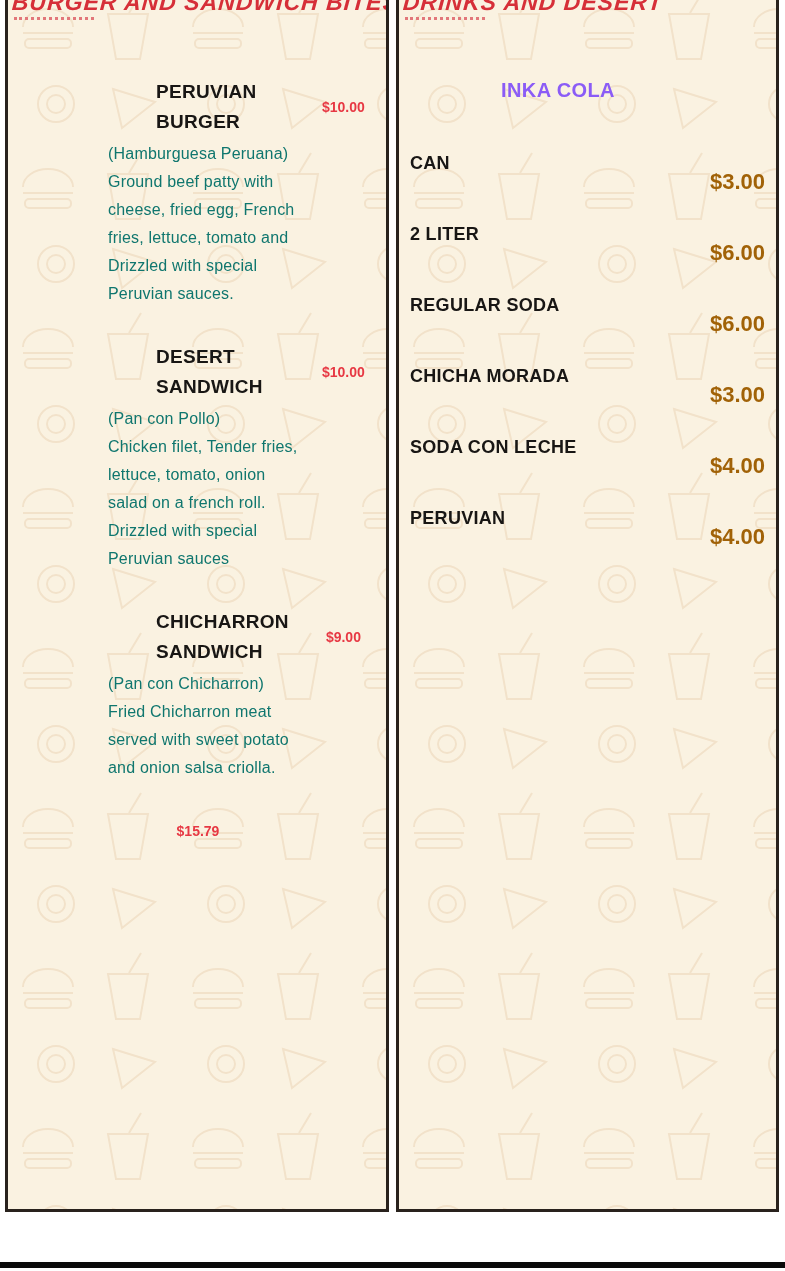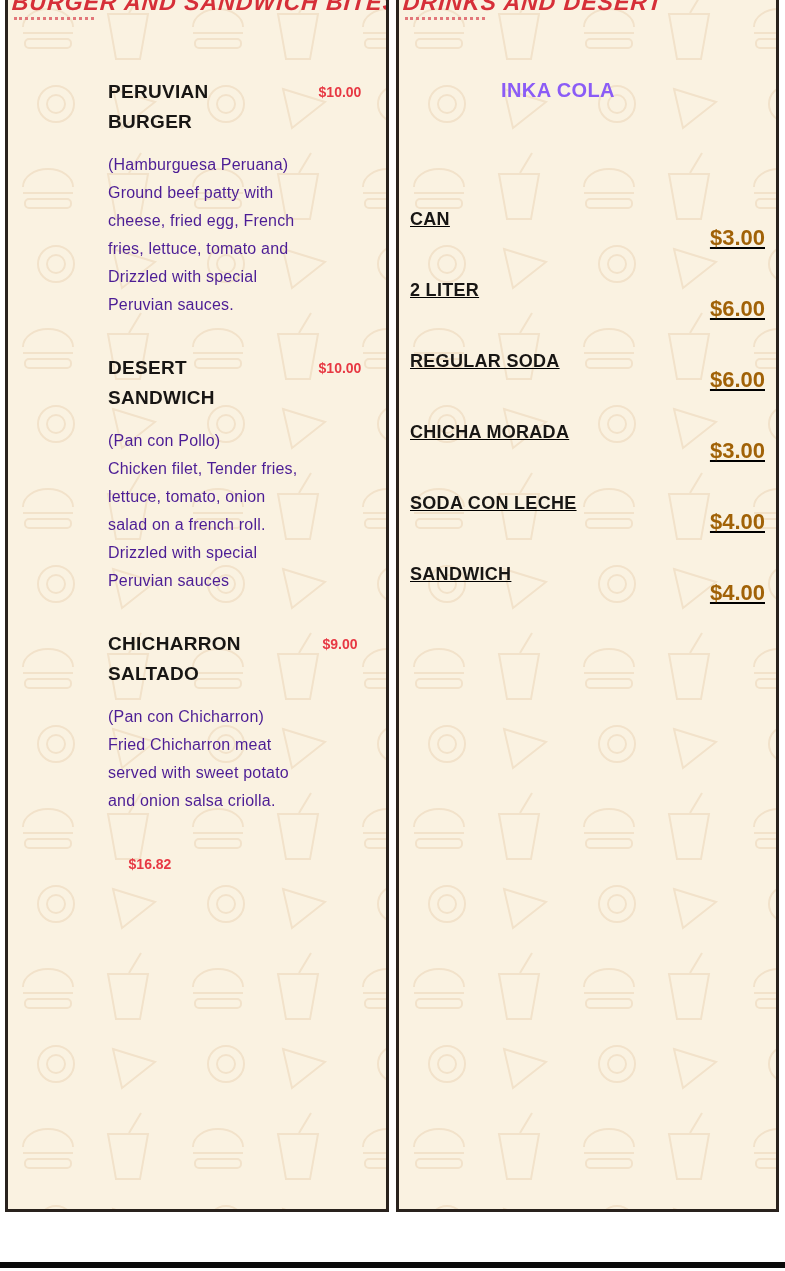--- a/index.html
+++ b/index.html
@@ -60,61 +60,61 @@
   }
   
   .l-items {
     margin-top: 57px;
     padding: 0 4px 0 100px;
   }
   .l-item { margin-bottom: 34px; }
   .l-item-head {
     display: flex;
     justify-content: space-between;
-    align-items: flex-start;
+    align-items: center;
+    margin-left: 48px;
   }
   .l-item-name {
     width: 162px;
     font-size: 19px;
     line-height: 30px;
     font-weight: 700;
     letter-spacing: 0.3px;
     color: #181614;
   }
   .l-item-price {
     width: 84px;
     text-align: center;
     font-size: 14px;
     line-height: 30px;
     font-weight: 700;
     color: #e73843;
     white-space: nowrap;
   }
   .l-item-desc {
-    margin-top: 14px;
+    margin-top: 3px;
     width: 192px;
     font-size: 16px;
     line-height: 28px;
     letter-spacing: 0.2px;
-    color: #4c1d95;
+    color: #0f766e;
     white-space: pre-line;
   }
   
   .subheader {
     margin: 57px 16px 0 102px;
     font-size: 20px;
     line-height: 26px;
     font-weight: 700;
     letter-spacing: 0.4px;
     color: #8b5cf6;
   }
   .r-items {
-    margin-top: 103px;
+    margin-top: 47px;
     padding: 0 11px 0 11px;
-    text-decoration: underline;
   }
   .r-row {
     display: flex;
     justify-content: space-between;
     align-items: baseline;
     margin-bottom: 46px;
   }
   .r-name {
     font-size: 18px;
     line-height: 24px;
@@ -183,30 +183,30 @@
           <div class="l-item-head">
             <div class="l-item-name">DESERT SANDWICH</div>
             <div class="l-item-price">$10.00</div>
           </div>
           <div class="l-item-desc">(Pan con Pollo)
 Chicken filet, Tender fries, lettuce, tomato, onion salad on a french roll. Drizzled with special Peruvian sauces</div>
         </div>
 
         <div class="l-item">
           <div class="l-item-head">
-            <div class="l-item-name">CHICHARRON SALTADO</div>
+            <div class="l-item-name">CHICHARRON SANDWICH</div>
             <div class="l-item-price">$9.00</div>
           </div>
           <div class="l-item-desc">(Pan con Chicharron)
 Fried Chicharron meat served with sweet potato and onion salsa criolla.</div>
         </div>
 
         <div class="l-item">
           <div class="l-item-head">
-            <div class="l-item-price">$16.82</div>
+            <div class="l-item-price">$15.79</div>
           </div>
         </div>
 
       </div>
     </div>
   </div>
 
   <div class="panel panel-right">
     <svg class="doodle-bg" xmlns="http://www.w3.org/2000/svg">
       <defs>
@@ -254,21 +254,21 @@
           <div class="r-name">CHICHA MORADA</div>
           <div class="r-price">$3.00</div>
         </div>
 
         <div class="r-row">
           <div class="r-name">SODA CON LECHE</div>
           <div class="r-price">$4.00</div>
         </div>
 
         <div class="r-row">
-          <div class="r-name">SANDWICH</div>
+          <div class="r-name">PERUVIAN</div>
           <div class="r-price">$4.00</div>
         </div>
 
 
       </div>
     </div>
   </div>
 
   <div class="bottom-bar"></div>
 

